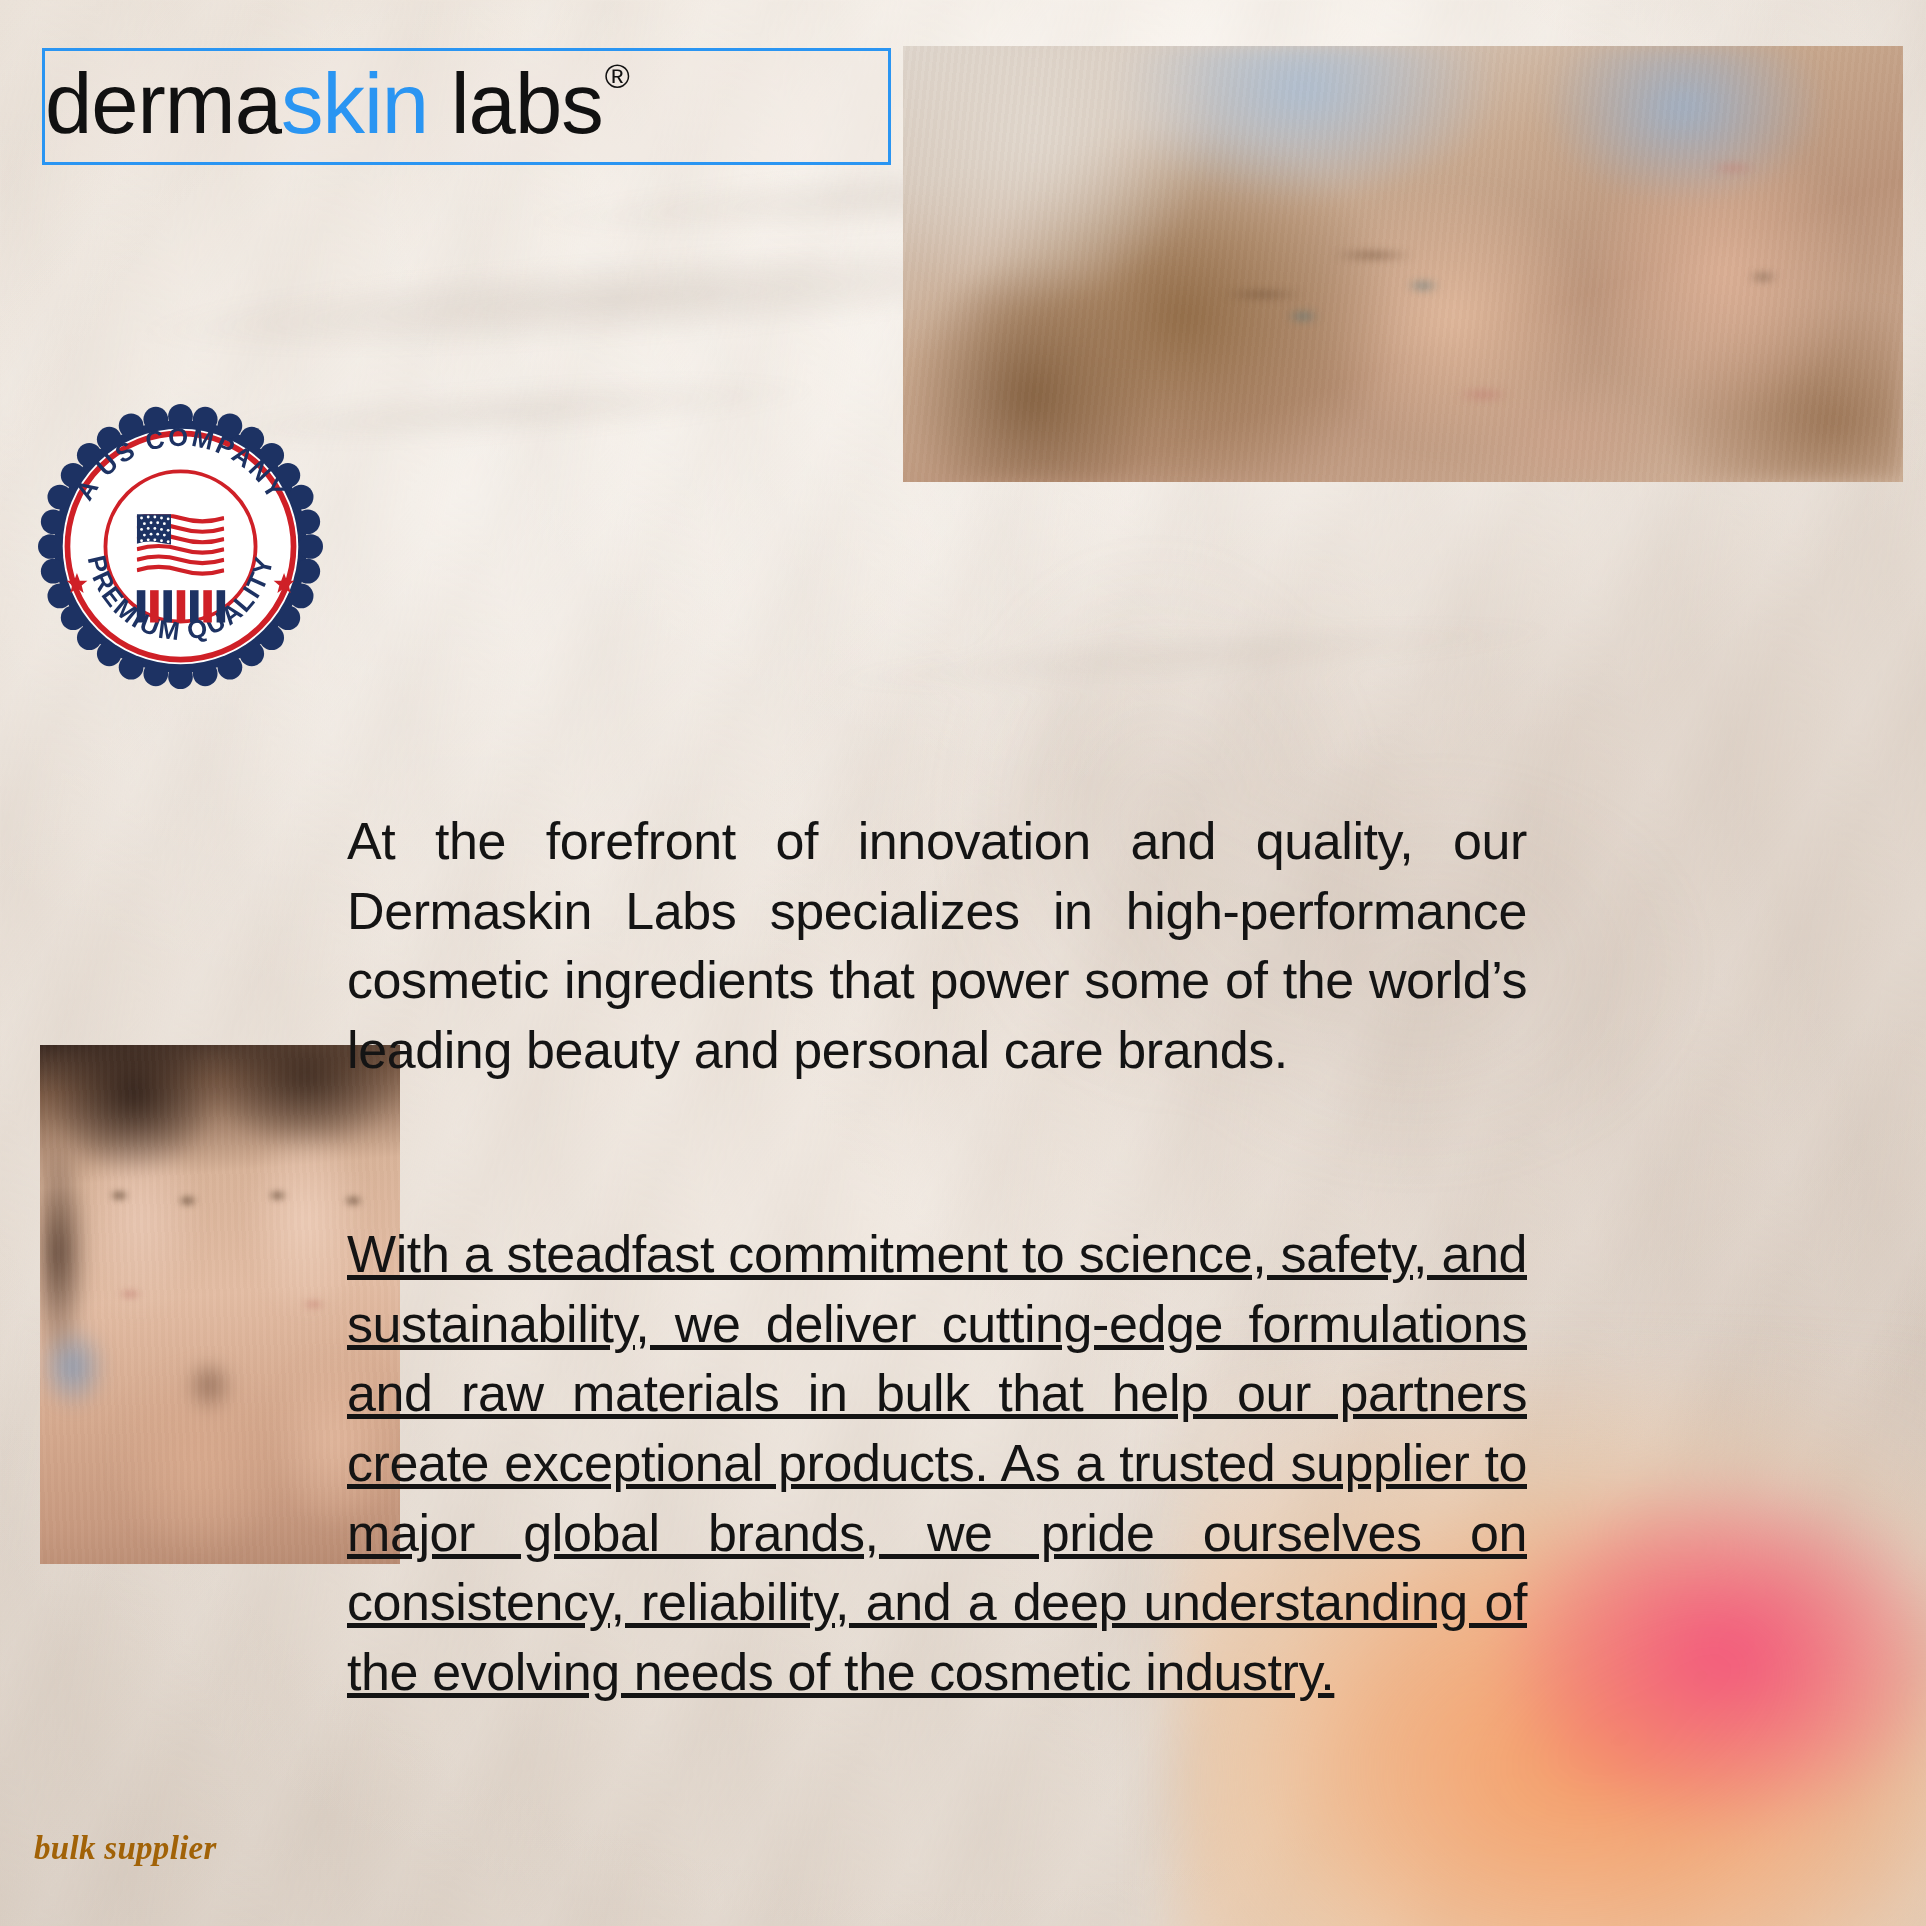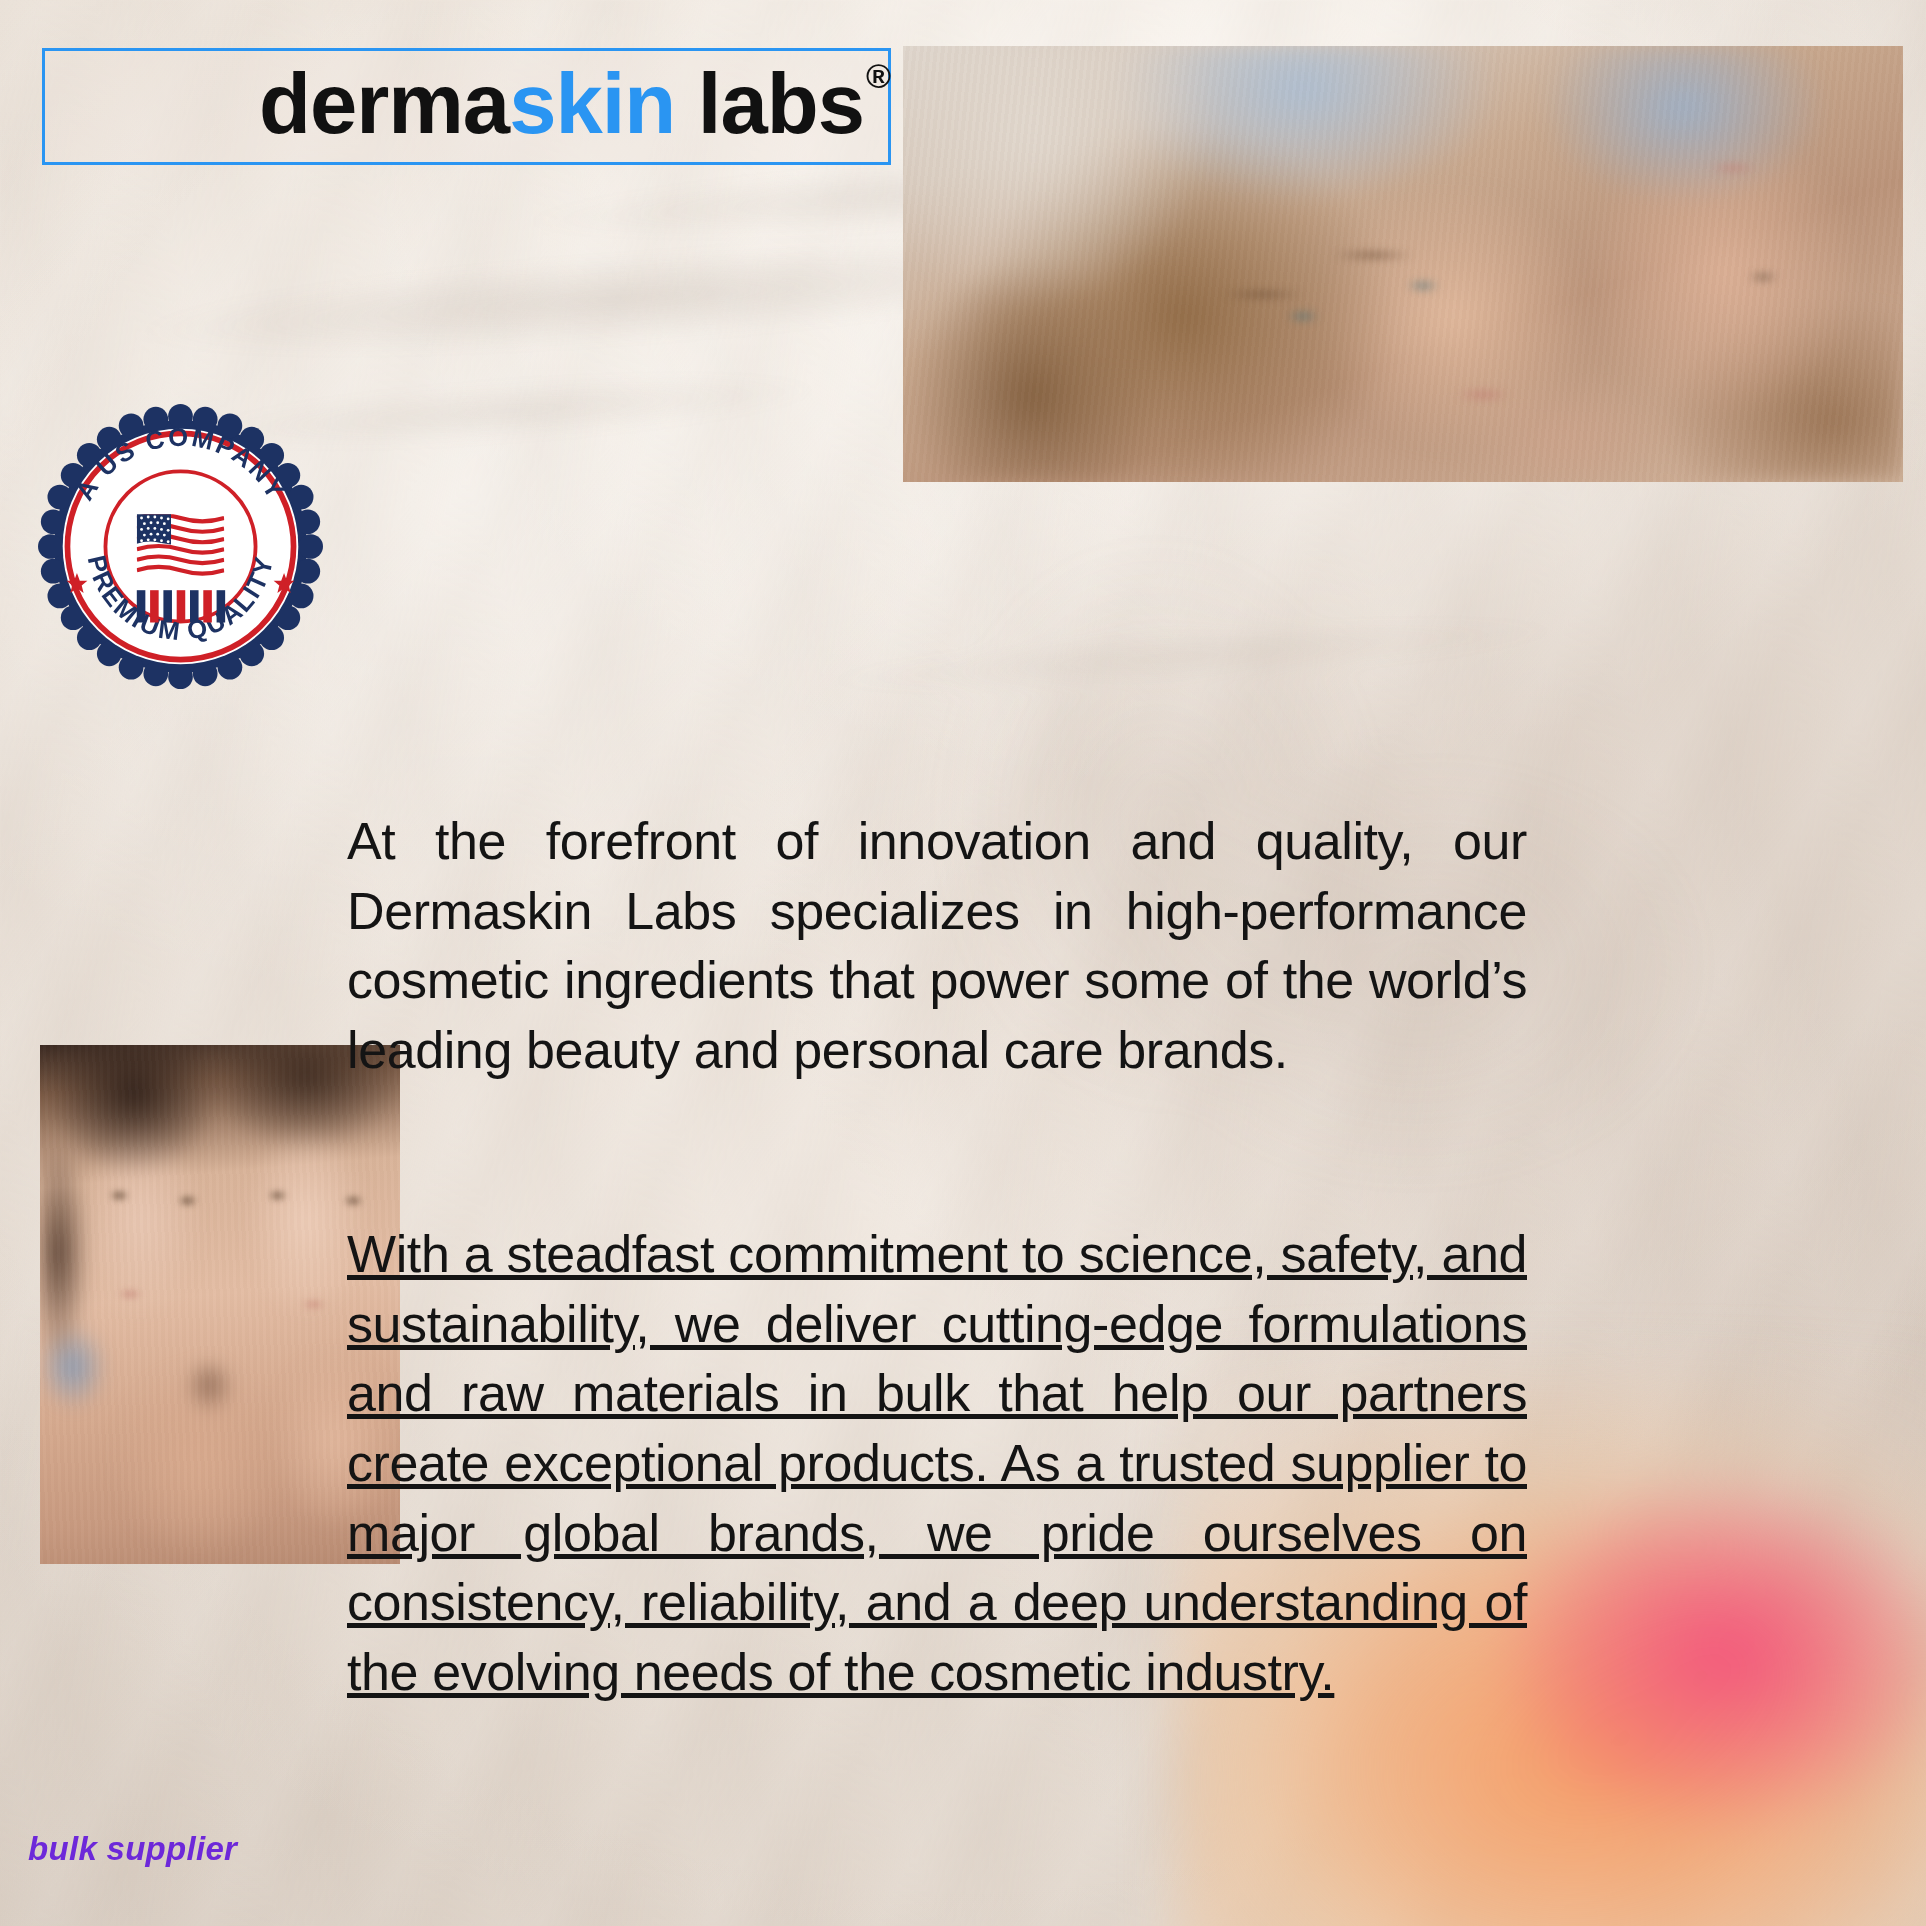--- a/index.html
+++ b/index.html
@@ -88,23 +88,22 @@
   .logo-box {
     position: absolute;
     left: 42px;
     top: 48px;
     width: 849px;
     height: 117px;
     border: 3px solid #2a95f2;
     box-sizing: border-box;
     display: flex;
     align-items: center;
-    justify-content: flex-end;
+    justify-content: flex-start;
     background: rgba(238,230,221,0.30);
-    font-weight: bold;
   }
   .logo-text {
     font-family: "Liberation Sans", sans-serif;
     font-size: 85px;
     letter-spacing: -1px;
     line-height: 1;
     white-space: nowrap;
     position: relative;
     top: -3px;
   }
@@ -182,27 +181,27 @@
   .para-2 {
     left: 347px;
     top: 1220px;
     width: 1180px;
     text-decoration: underline;
   }
 
   
   .footer {
     position: absolute;
-    left: 28px;
+    left: 34px;
     top: 1830px;
-    font-family: Liberation Sans, sans-serif;
+    font-family: Liberation Serif, serif;
     font-style: italic;
     font-weight: bold;
     font-size: 33px;
-    color: #6d28d9;
+    color: #a16207;
     letter-spacing: 0.3px;
   }
 </style>
 </head>
 <body>
 
 <div id="slide">
 
   <div class="bg-base"></div>
   <div class="bg-folds"></div>

